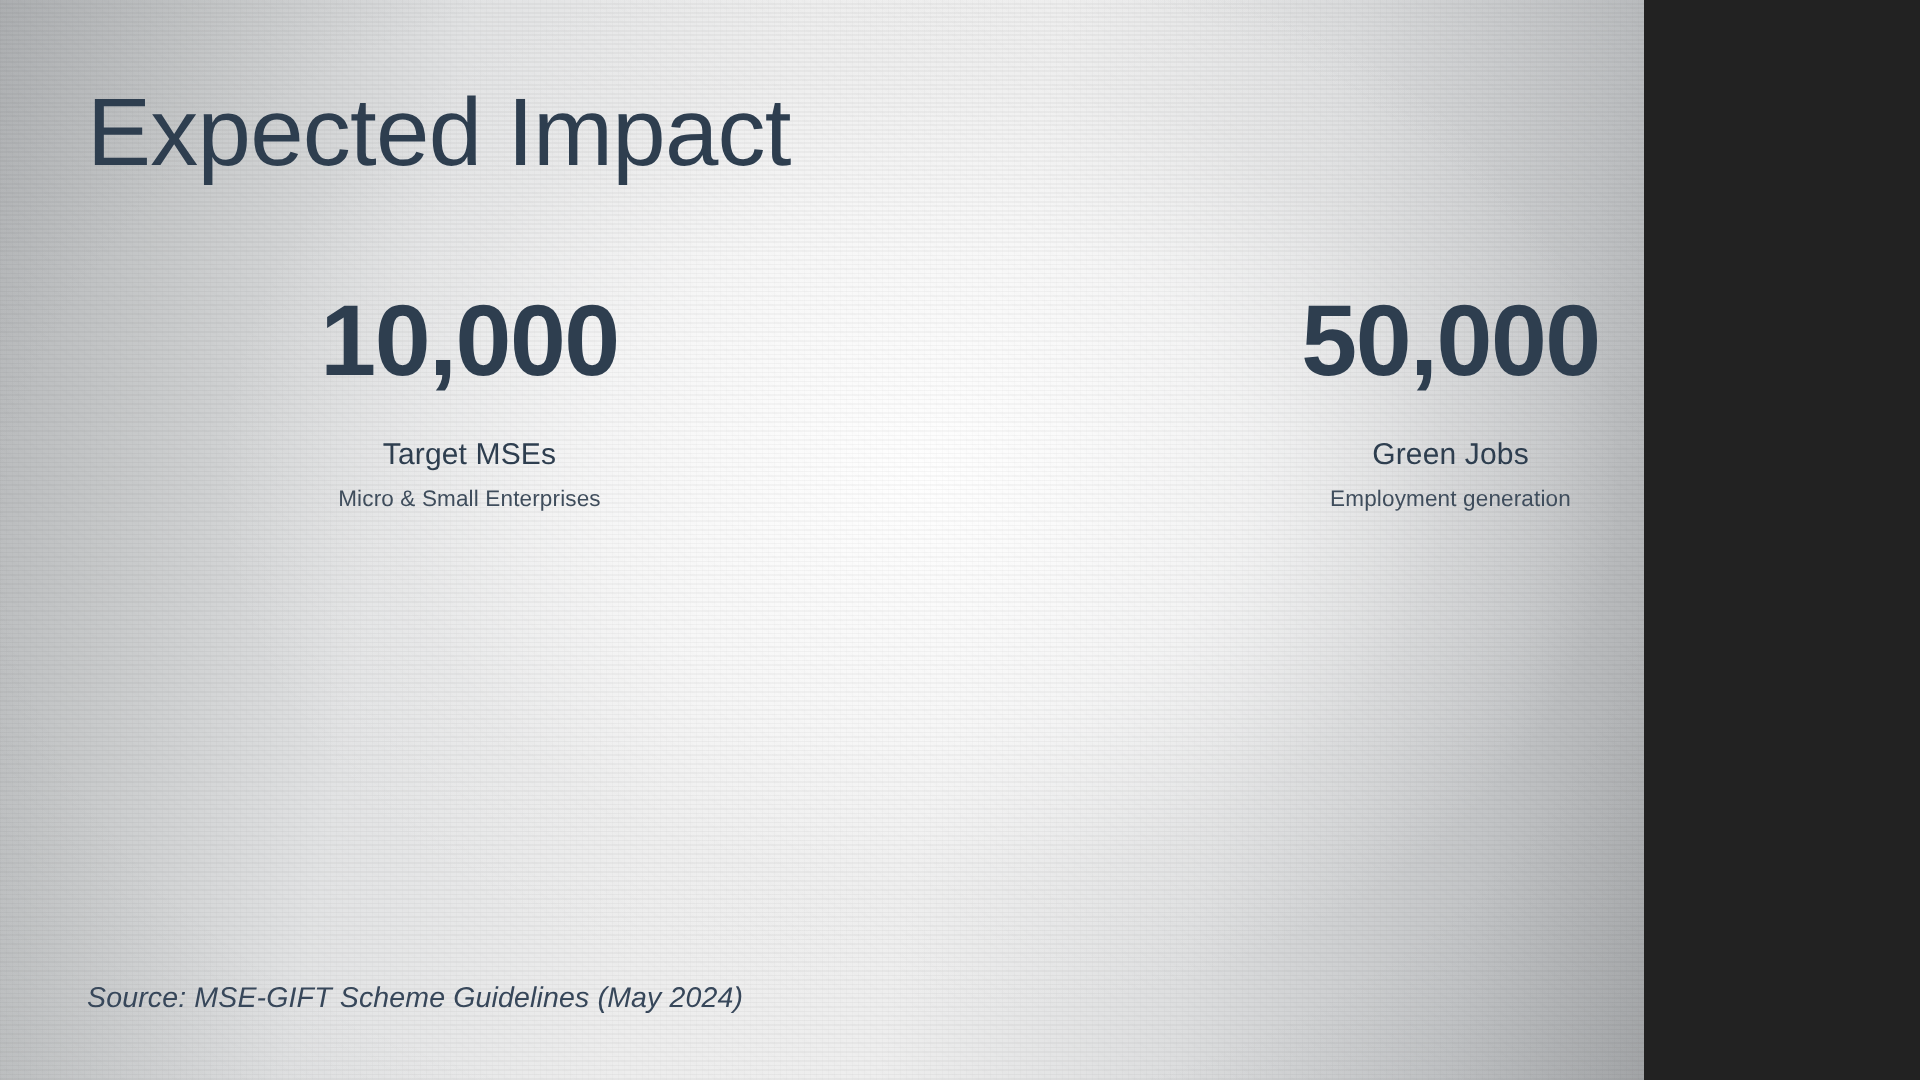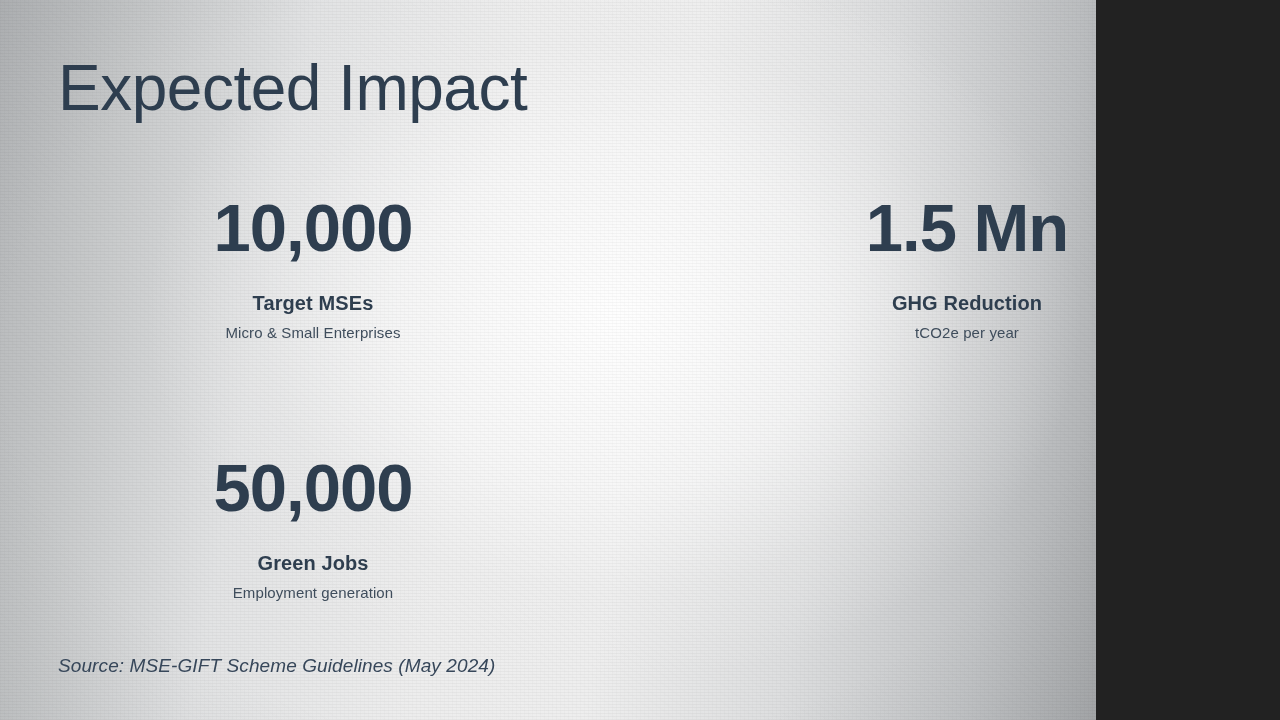--- a/index.html
+++ b/index.html
@@ -118,21 +118,21 @@
     font-weight: 700;
     letter-spacing: -1px;
     color: #2e3e4f;
     line-height: 1.0;
     white-space: nowrap;
   }
 
   .stat-label {
     margin-top: 30px;
     font-size: 20px;
-    font-weight: 700;
+    font-weight: 400;
     letter-spacing: 0.1px;
     color: #2e3e4f;
     line-height: 1.2;
     white-space: nowrap;
   }
 
   .stat-caption {
     margin-top: 9px;
     font-size: 15px;
     font-weight: 400;
@@ -164,25 +164,20 @@
 
     <div class="stats-grid">
 
       <div class="stat-cell">
         <div class="stat-value">10,000</div>
         <div class="stat-label">Target MSEs</div>
         <div class="stat-caption">Micro &amp; Small Enterprises</div>
       </div>
 
 
-      <div class="stat-cell">
-        <div class="stat-value">1.5 Mn</div>
-        <div class="stat-label">GHG Reduction</div>
-        <div class="stat-caption">tCO2e per year</div>
-      </div>
 
       <div class="stat-cell">
         <div class="stat-value">50,000</div>
         <div class="stat-label">Green Jobs</div>
         <div class="stat-caption">Employment generation</div>
       </div>
 
     </div>
 
     <div class="source-note">Source: MSE-GIFT Scheme Guidelines (May 2024)</div>

